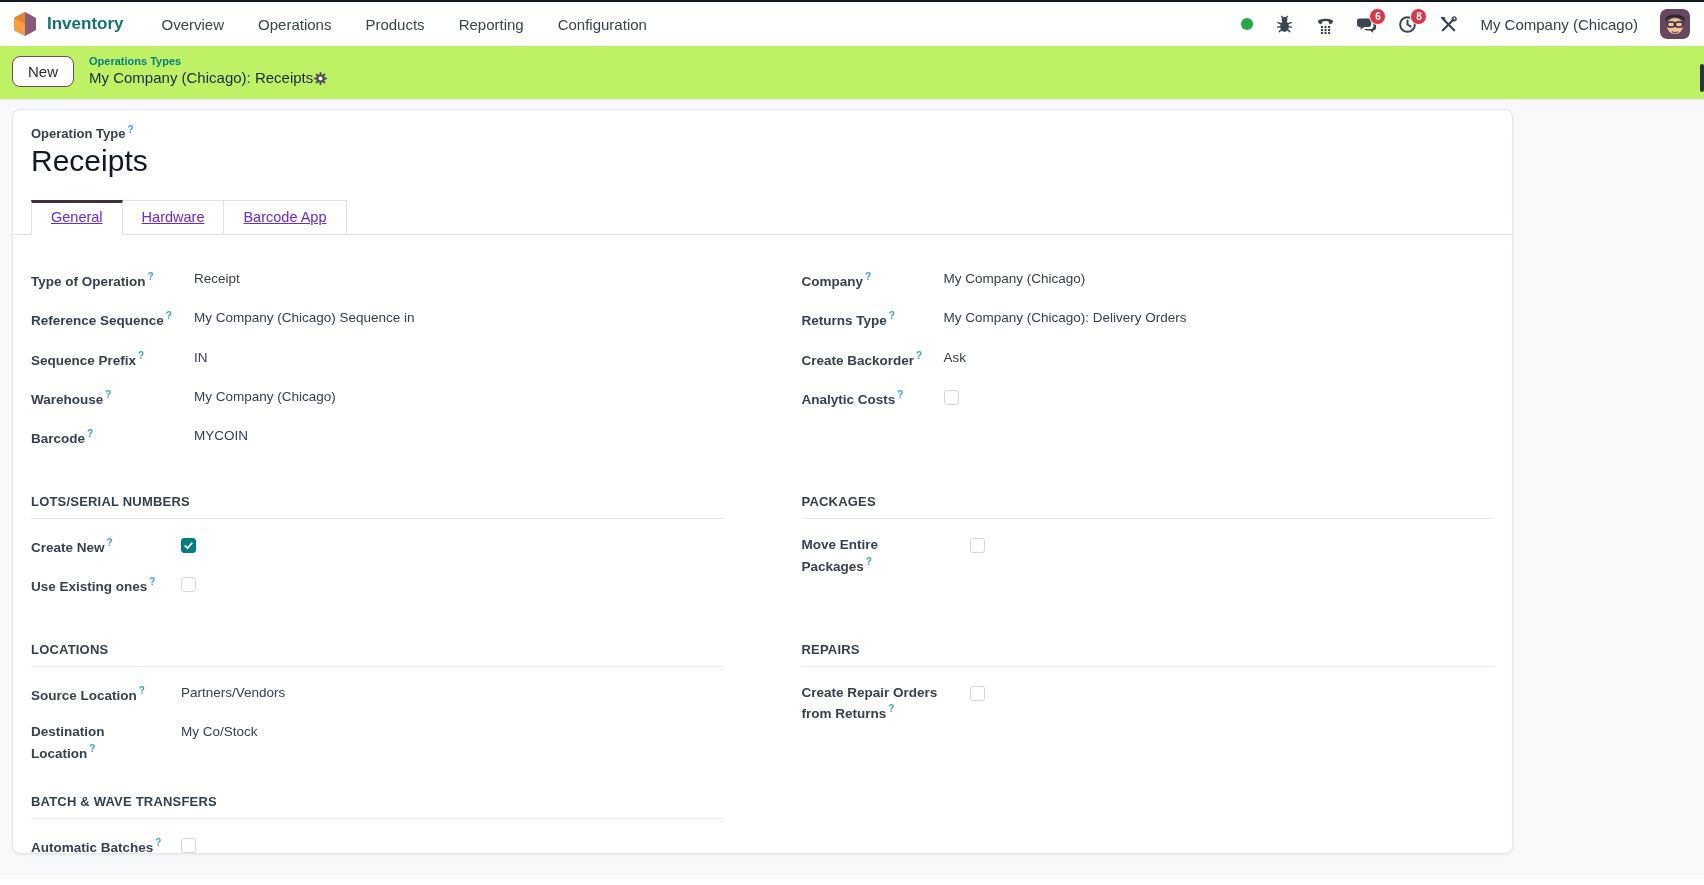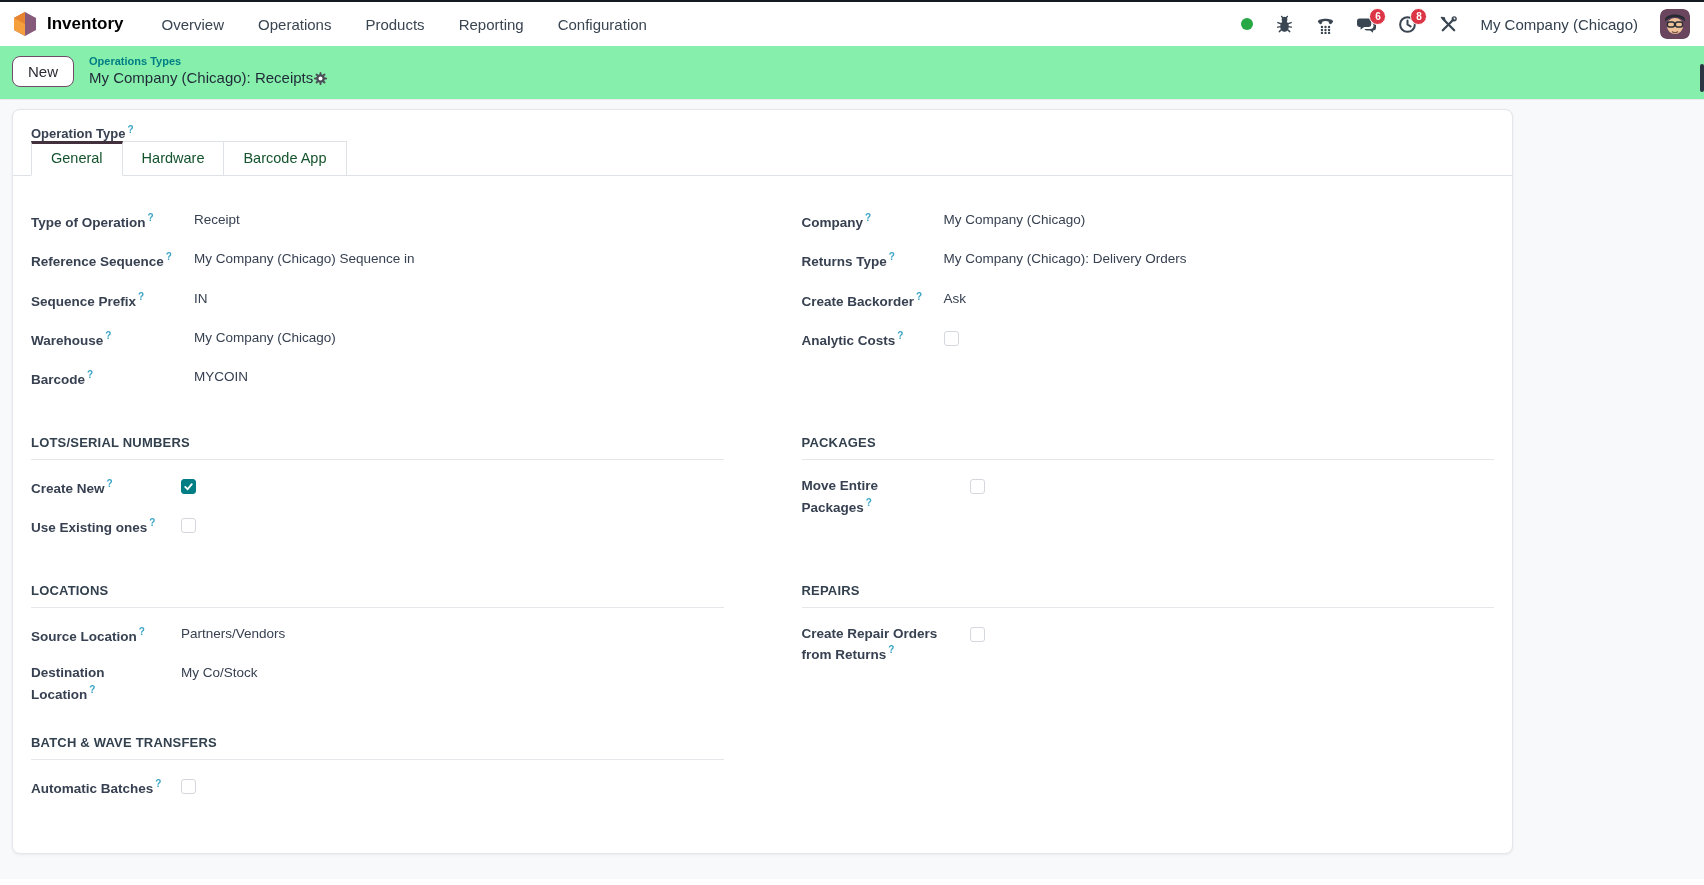--- a/index.html
+++ b/index.html
@@ -16,40 +16,40 @@
   .topbar {
     height: 44px;
     display: flex;
     align-items: center;
     justify-content: space-between;
     padding: 0 14px 0 12px;
     background: #fff;
   }
   .topbar-left { display: flex; align-items: center; }
   .logo { width: 26px; height: 26px; display: inline-flex; margin-right: 9px; }
-  .app-name { font-size: 17px; font-weight: 600; color: #000000; margin-right: 38px; }
+  .app-name { font-size: 17px; font-weight: 600; color: #0f766e; margin-right: 38px; }
   .topmenu { display: flex; align-items: center; gap: 34px; }
   .topmenu-item { font-size: 15px; color: #3a4552; cursor: pointer; }
   .topbar-right { display: flex; align-items: center; gap: 22px; }
   .status-dot { width: 12px; height: 12px; border-radius: 50%; background: #28a745; }
   .tb-icon { width: 19px; height: 19px; display: inline-flex; position: relative; cursor: pointer; }
   .tb-icon svg { width: 100%; height: 100%; }
   .badge {
     position: absolute; top: -7px; right: -10px;
     min-width: 17px; height: 17px; padding: 0 4px;
     background: #dc3545; color: #fff; font-size: 10px; font-weight: 700;
     border-radius: 9px; display: flex; align-items: center; justify-content: center;
     border: 1px solid #fff;
   }
   .company-name { font-size: 15px; color: #32404e; cursor: pointer; }
   .avatar { width: 30px; height: 30px; border-radius: 7px; overflow: hidden; display: inline-flex; cursor: pointer; }
   
   .control-panel {
     display: flex; align-items: center; gap: 15px;
-    padding: 9px 16px 11px 12px; background: #86efac;
+    padding: 9px 16px 11px 12px; background: #bef264;
   }
   .btn-new {
     background: #fff; border: 1px solid #714b67; border-radius: 8px;
     padding: 6px 15px; font-size: 15px; font-weight: 500; color: #2d2a33;
     font-family: "Liberation Sans", sans-serif; cursor: pointer;
   }
   .bc-stack { display: flex; flex-direction: column; line-height: 1.25; }
   .bc-parent { font-size: 11px; font-weight: 700; color: #017e84; text-decoration: none; cursor: pointer; }
   .bc-current-row { display: flex; align-items: center; gap: 0; }
   .bc-current { font-size: 15px; color: #1f2937; }
@@ -68,23 +68,24 @@
     border-radius: 8px;
     box-shadow: 0 1px 3px rgba(30,40,60,.07);
     padding: 14px 18px 0 18px;
   }
   .ot-label { font-size: 13px; font-weight: 700; color: #374151; }
   sup.help { color: #3aa4c4; font-size: 10px; font-weight: 700; margin-left: 2px; cursor: pointer; }
   .form-title { font-size: 30px; font-weight: 500; color: #111827; margin: 3px 0 22px 0; }
   
   .tabs { display: flex; margin: 0 -18px; padding: 0 18px; border-bottom: 1px solid #dee2e6; }
   .tab {
-    padding: 8px 19px 9px 19px; font-size: 14.5px; color: #14532d;
+    padding: 8px 19px 9px 19px; font-size: 14.5px; color: #6d28d9;
     border: 1px solid #dee2e6; margin-bottom: -1px; cursor: pointer; background: #fff;
     border-left-width: 0;
+    text-decoration: underline;
   }
   .tab:first-child { border-left-width: 1px; }
   .tab.checked {
     border-top: 3px solid #43303d;
     border-bottom-color: #fff;
     padding-top: 6px;
     font-weight: 500;
   }
   
   .form-body { padding-top: 26px; }
@@ -220,20 +221,21 @@
     </div>
   </div>
 </div>
 
 <div class="content">
   <div class="card">
 
     <div class="ot-label">
       <span>Operation Type</span><sup class="help">?</sup>
     </div>
+    <h1 class="form-title">Receipts</h1>
 
     <div class="tabs">
       <span class="tab checked">General</span>
       <span class="tab">Hardware</span>
       <span class="tab">Barcode App</span>
     </div>
 
     <div class="form-body">
 
       <div class="grid2">

